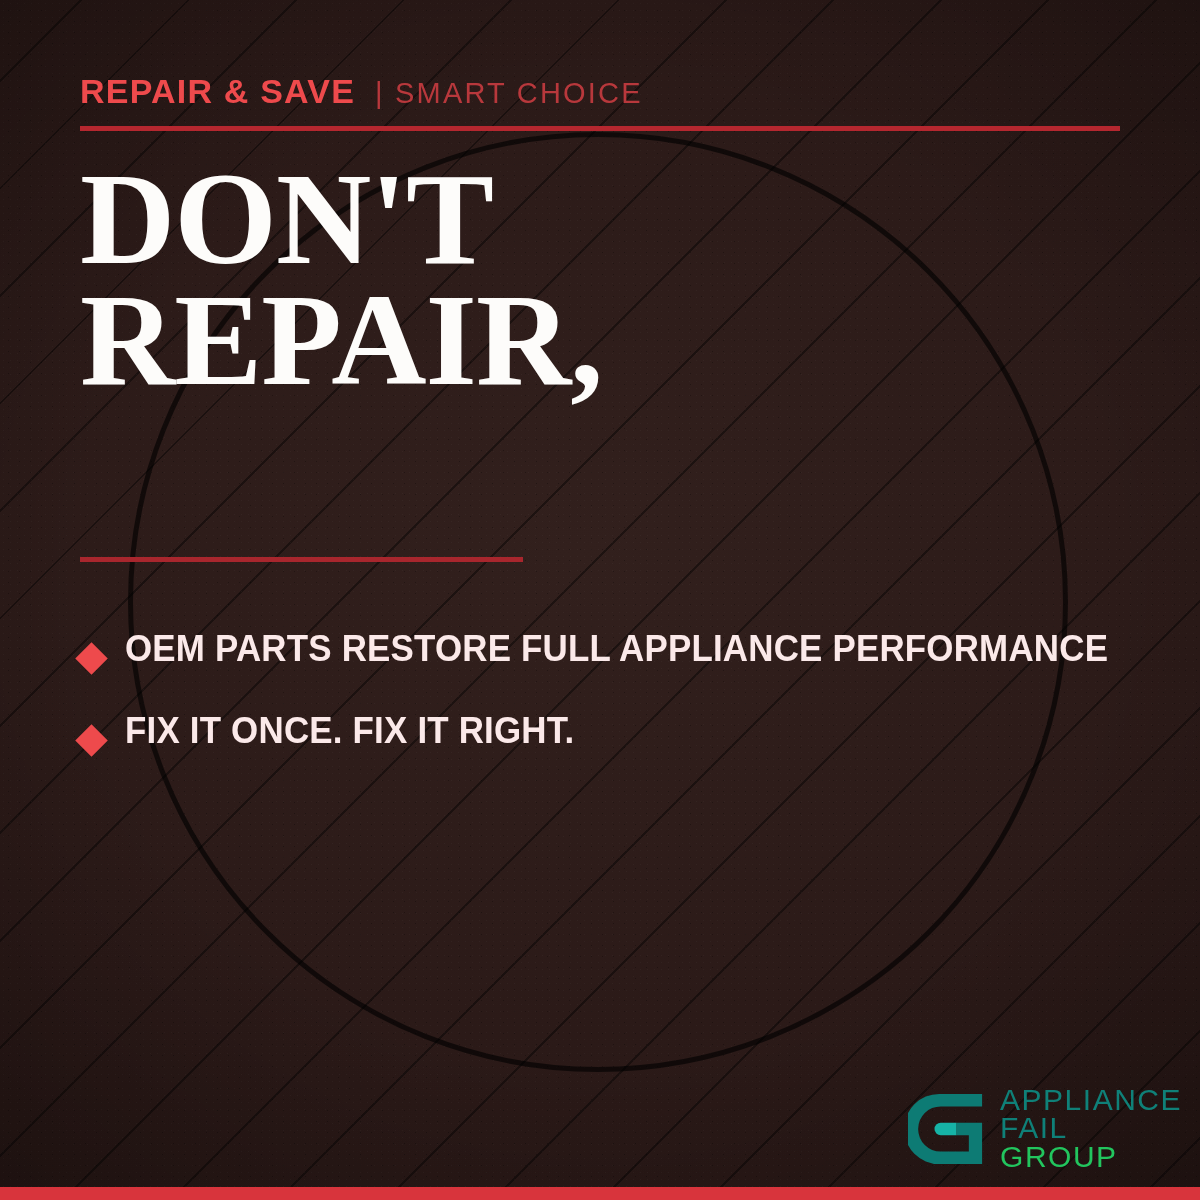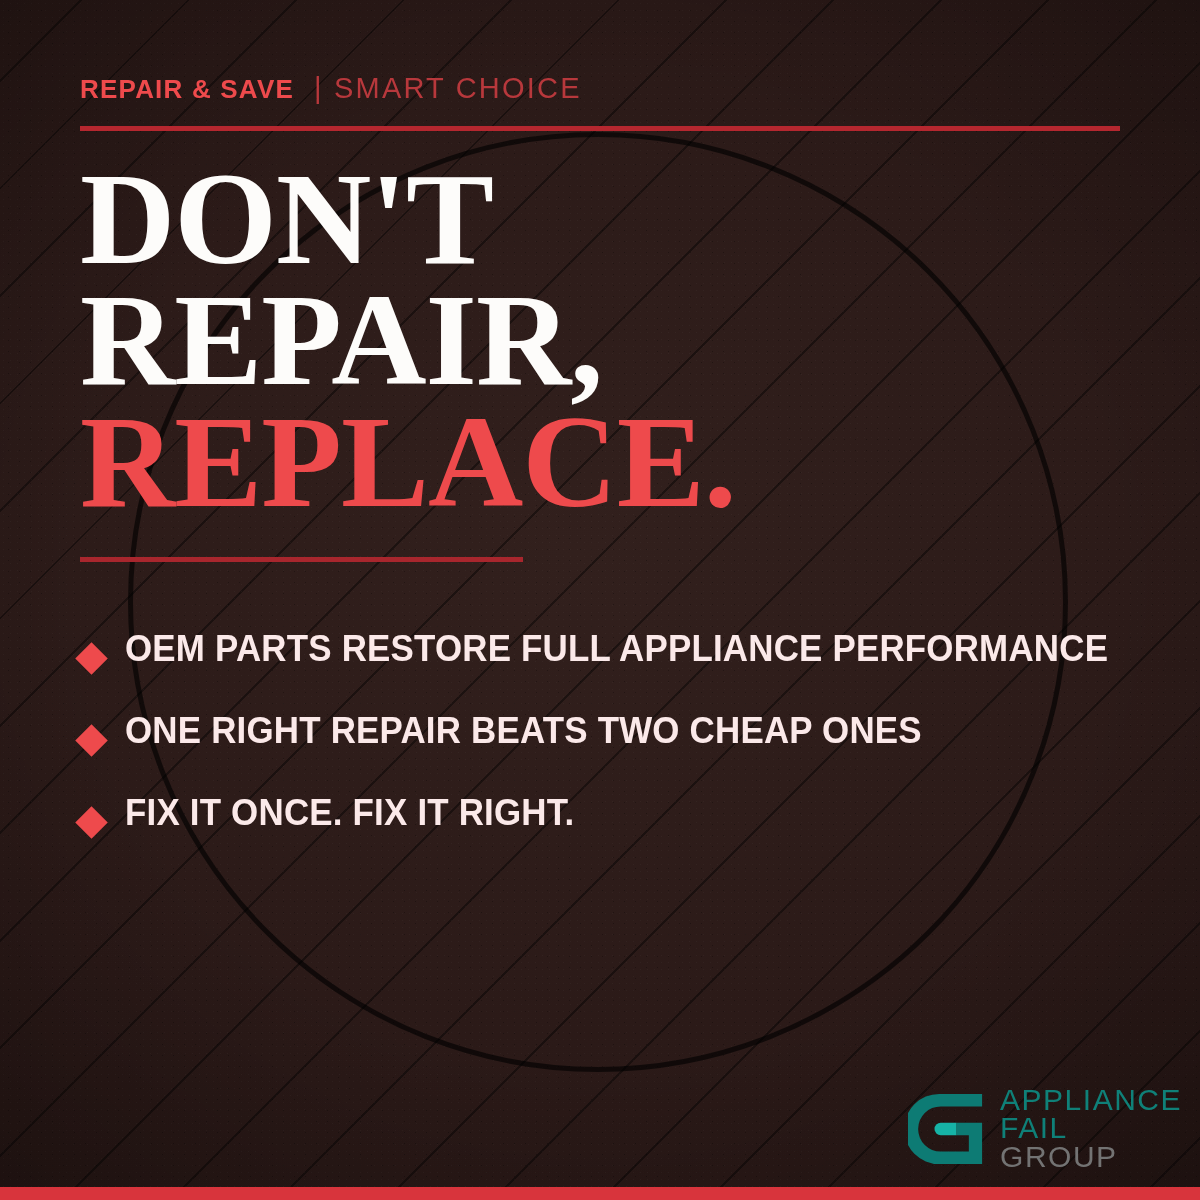--- a/index.html
+++ b/index.html
@@ -79,21 +79,21 @@
 
   
   .eyebrow {
     position: absolute;
     left: 80px;
     top: 74px;
     white-space: nowrap;
     line-height: 1;
   }
   .eyebrow-main {
-    font-size: 26px;
+    font-size: 34px;
     font-weight: bold;
     letter-spacing: 1.2px;
     color: #ee4a4c;
     vertical-align: baseline;
   }
   .eyebrow-sub {
     font-size: 29px;
     font-weight: normal;
     letter-spacing: 2.2px;
     color: #b8383c;
@@ -186,21 +186,21 @@
     text-align: left;
   }
   .logo-word {
     display: block;
     font-family: "Liberation Sans", sans-serif;
     font-weight: normal;
     font-size: 30px;
     letter-spacing: 1.5px;
     color: #0f8078;
   }
-  .logo-word.dim { color: #737373; }
+  .logo-word.dim { color: #22c55e; }
 
   .bottom-bar {
     position: absolute;
     left: 0;
     right: 0;
     bottom: 0;
     height: 13px;
     background: #d8343c;
   }
 </style>
@@ -219,33 +219,28 @@
 
     <div class="eyebrow">
       <span class="eyebrow-main">REPAIR &amp; SAVE</span><span class="eyebrow-sub">| SMART CHOICE</span>
     </div>
 
     <div class="rule-top"></div>
 
     <div class="headline">
       <span class="hl-line hl-white">DON'T</span>
       <span class="hl-line hl-white">REPAIR,</span>
-      <span class="hl-line hl-red">REPLACE.</span>
     </div>
 
     <div class="rule-mid"></div>
 
     <div class="bullets">
       <div class="bullet-row">
         <span class="bullet-mark"></span>
         <span class="bullet-text">OEM PARTS RESTORE FULL APPLIANCE PERFORMANCE</span>
-      </div>
-      <div class="bullet-row">
-        <span class="bullet-mark"></span>
-        <span class="bullet-text">ONE RIGHT REPAIR BEATS TWO CHEAP ONES</span>
       </div>
       <div class="bullet-row">
         <span class="bullet-mark"></span>
         <span class="bullet-text">FIX IT ONCE. FIX IT RIGHT.</span>
       </div>
     </div>
 
     <div class="logo">
       <svg class="logo-mark" viewBox="0 0 100 100">
         <path d="M95 5 H40 A35 35 0 0 0 40 95 H95 V42 H62 V58 H78 V79 H42

